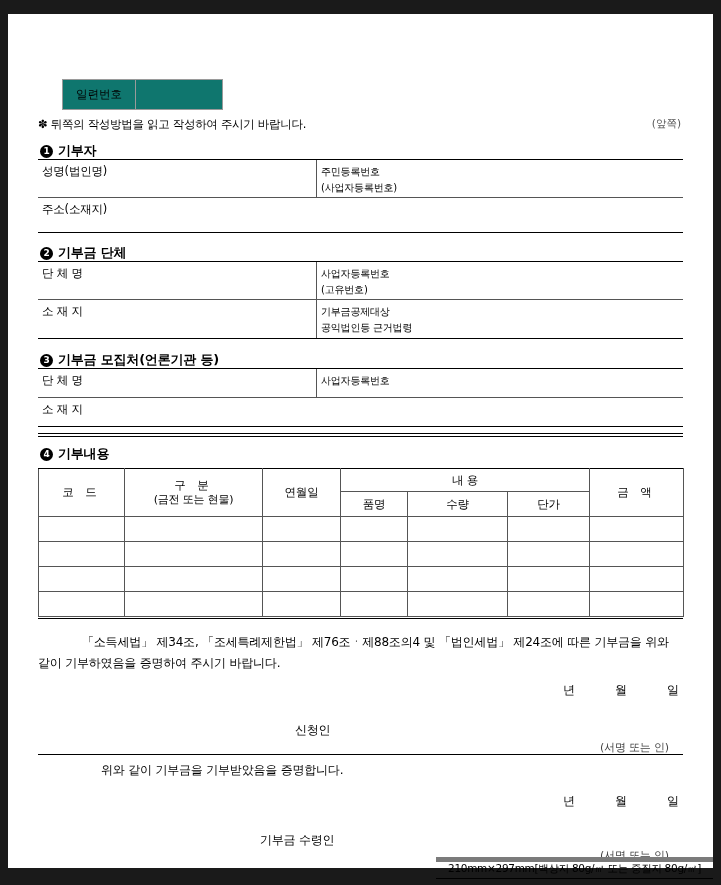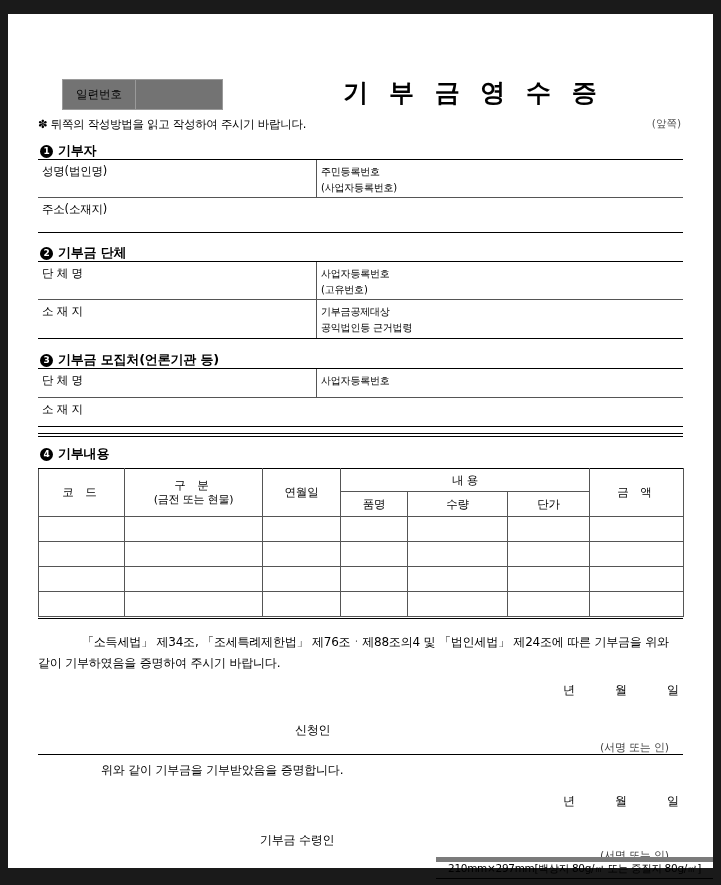--- a/index.html
+++ b/index.html
@@ -55,21 +55,21 @@
 
   
   #serial-box {
     position: absolute;
     left: 24px;
     top: 65px;
     height: 29px;
     border: 1px solid #9a9a9a;
     display: flex;
     align-items: stretch;
-    background: #737373;
+    background: #0f766e;
   }
   #serial-label {
     width: 72px;
     display: flex;
     align-items: center;
     justify-content: center;
     font-size: 11.5px;
     border-right: 1px solid #9a9a9a;
   }
   #serial-value {
@@ -283,21 +283,20 @@
 
 <div id="page">
  <div class="inner">
 
 
   <div id="serial-box">
     <div id="serial-label">일련번호</div>
     <div id="serial-value"></div>
   </div>
 
-  <div id="maintitle">기 부 금  영 수 증</div>
 
   <div id="notice">✽ 뒤쪽의 작성방법을 읽고 작성하여 주시기 바랍니다.</div>
   <div id="frontmark">(앞쪽)</div>
 
   <div class="sec-title" style="top:128px;">
     <span class="bullet">1</span><span>기부자</span>
   </div>
   <div class="rulebox" style="top:145px;">
     <div class="rulerow" style="height:37px;">
       <div class="vdiv"></div>

